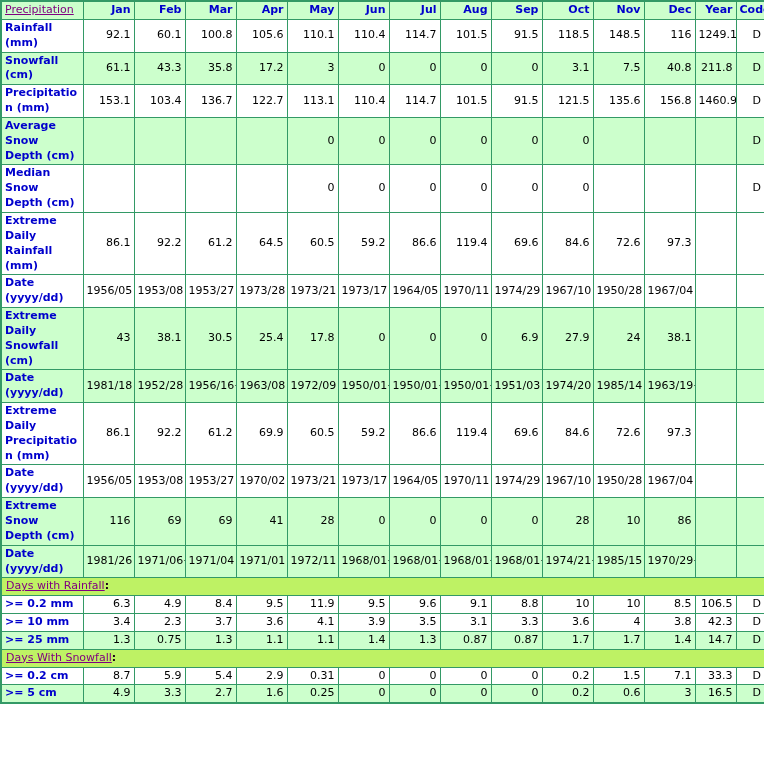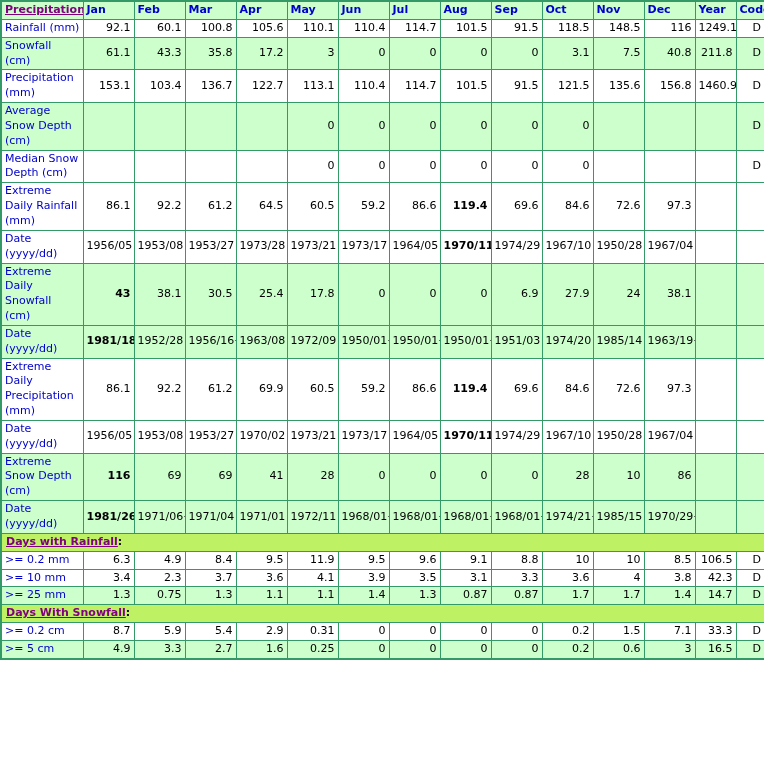--- a/index.html
+++ b/index.html
@@ -1,28 +1,28 @@
 <!DOCTYPE html>
 <html><head>
 <meta charset="utf-8">
 <style>
   html,body{margin:0;padding:0;background:#ffffff;}
   body{font-family:"DejaVu Sans","Liberation Sans",sans-serif;font-size:11px;color:#000;}
   .wrap{width:764px;}
   table{border-collapse:collapse;width:764px;table-layout:fixed;border:2px solid #339966;}
   td,th{border:1px solid #339966;padding:1px 3px;line-height:1.35;vertical-align:middle;overflow:hidden;}
-  thead th{color:#0000CC;font-weight:bold;text-align:left;background:#CCFFCC;}
+  thead th{color:#0000CC;font-weight:bold;text-align:right;background:#CCFFCC;}
   th.corner{text-align:left;}
-  .row-label{color:#0000CC;font-weight:normal;text-align:left;word-wrap:break-word;}
+  .row-label{color:#0000CC;font-weight:bold;text-align:left;word-wrap:break-word;}
   .val{text-align:right;white-space:nowrap;}
-  .val.bold{font-weight:bold;}
+  .val.bold{font-weight:normal;}
   tr.white td{background:#ffffff;}
   tr.green td{background:#CCFFCC;}
   tr.section-row td{background:#bef264;font-weight:bold;padding:1px 4px;}
-  a.link{color:#800080;font-weight:bold;text-decoration:underline;cursor:pointer;text-align:right;}
+  a.link{color:#800080;font-weight:normal;text-decoration:underline;cursor:pointer;text-align:right;}
   .colon{color:#1a001a;font-weight:bold;}
 </style>
 </head>
 <body>
 
 <div class="wrap">
   <table>
     <colgroup>
       <col style="width:82px">
       <col style="width:51px">

